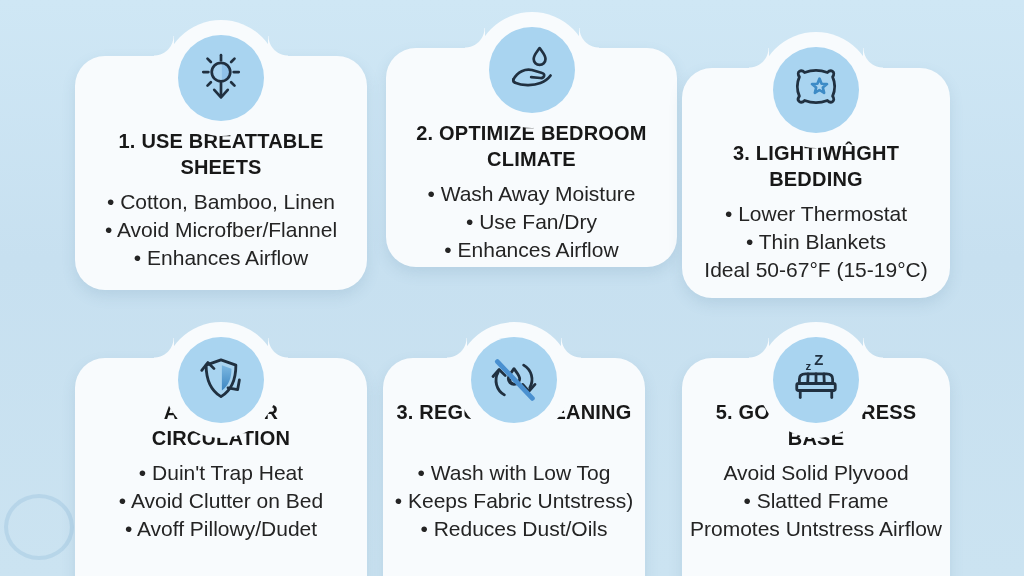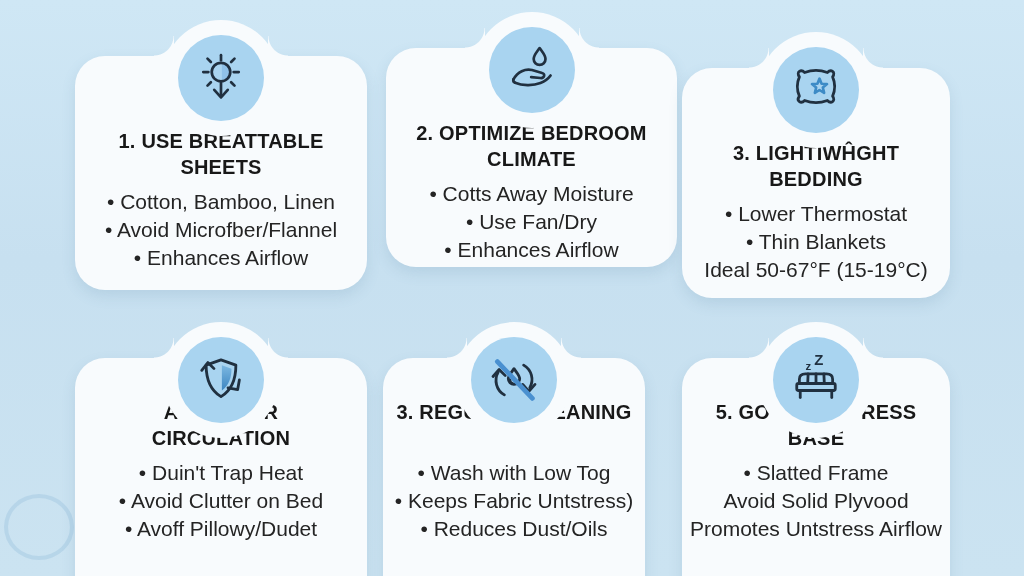--- a/index.html
+++ b/index.html
@@ -86,21 +86,21 @@
       <svg width="54" height="54" viewBox="0 0 64 64" fill="none" stroke="#203040" stroke-width="3.2" stroke-linecap="round" stroke-linejoin="round">
         <path d="M41 6 c3.5 5 7 8.5 7 13 a7 7 0 0 1 -14 0 c0 -4.5 3.5 -8 7 -13 z"></path>
         <path d="M10 43 C15 34 24 30 32 32 L44 35.5 C48 36.5 47 42 42 41.5 L31 40.5"></path>
         <path d="M12 47 C20 50.5 33 51 42 47.5 C47 45.5 51.5 42 54 38.5"></path>
         <path d="M10 43 C9.5 45 10.5 46.5 12 47"></path>
       </svg>
     </div>
     <h2 class="title">2. OPTIMIZE BEDROOM
 CLIMATE</h2>
     <div class="bullets">
-      <div class="bullet">• Cotts Away Moisture</div>
+      <div class="bullet">• Wash Away Moisture</div>
       <div class="bullet">• Use Fan/Dry</div>
       <div class="bullet">• Enhances Airflow</div>
     </div>
   </section>
 
   <section class="card c3">
     <div class="lobe"></div>
     <div class="fillet fl"></div>
     <div class="fillet fr"></div>
     <div class="icon-circle">
@@ -179,19 +179,19 @@
         <line x1="23" y1="25" x2="22.5" y2="36"></line>
         <line x1="32" y1="25" x2="32" y2="36"></line>
         <line x1="41" y1="25" x2="41.5" y2="36"></line>
         <rect x="10" y="36" width="44" height="8" rx="2"></rect>
         <line x1="14" y1="44" x2="14" y2="52"></line>
         <line x1="50" y1="44" x2="50" y2="52"></line>
       </svg>
     </div>
     <h2 class="title">5. GOOD MATTRESS BASE</h2>
     <div class="bullets">
+      <div class="bullet">Avoid Solid Plyvood</div>
       <div class="bullet">• Slatted Frame</div>
-      <div class="bullet">Avoid Solid Plyvood</div>
       <div class="bullet">Promotes Untstress Airflow</div>
     </div>
   </section>
 
 </div>
 
 </body></html>

